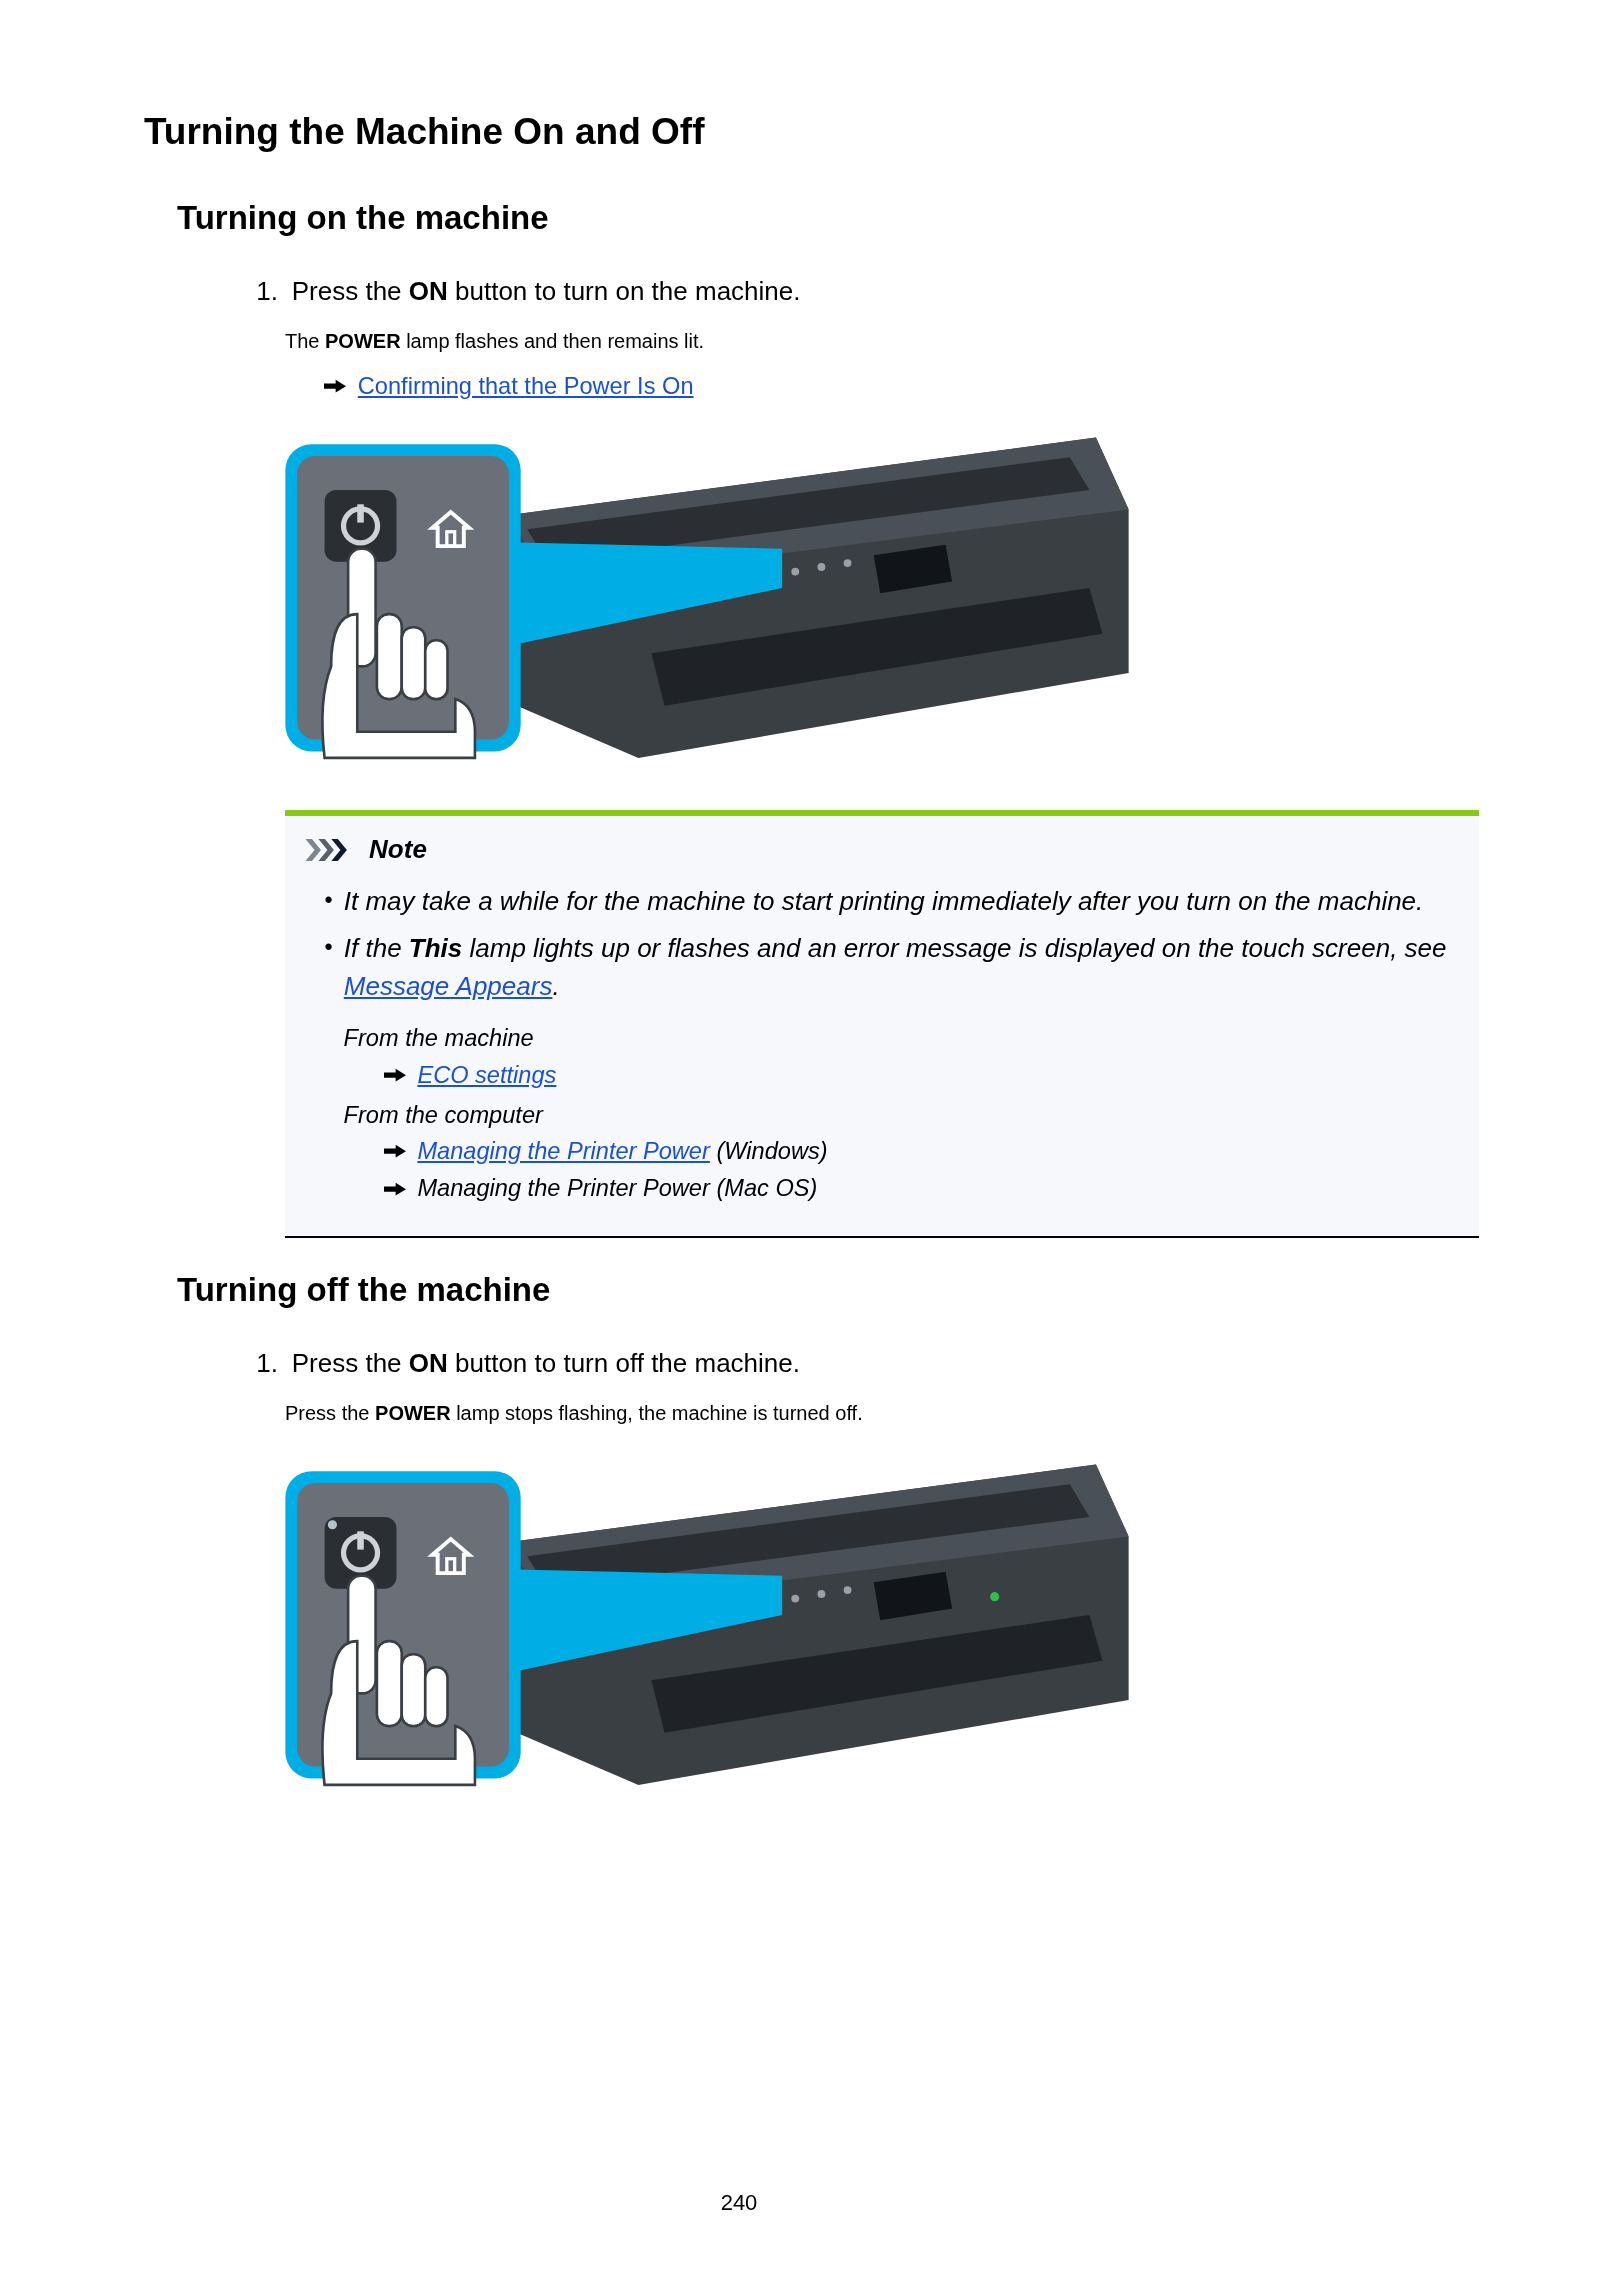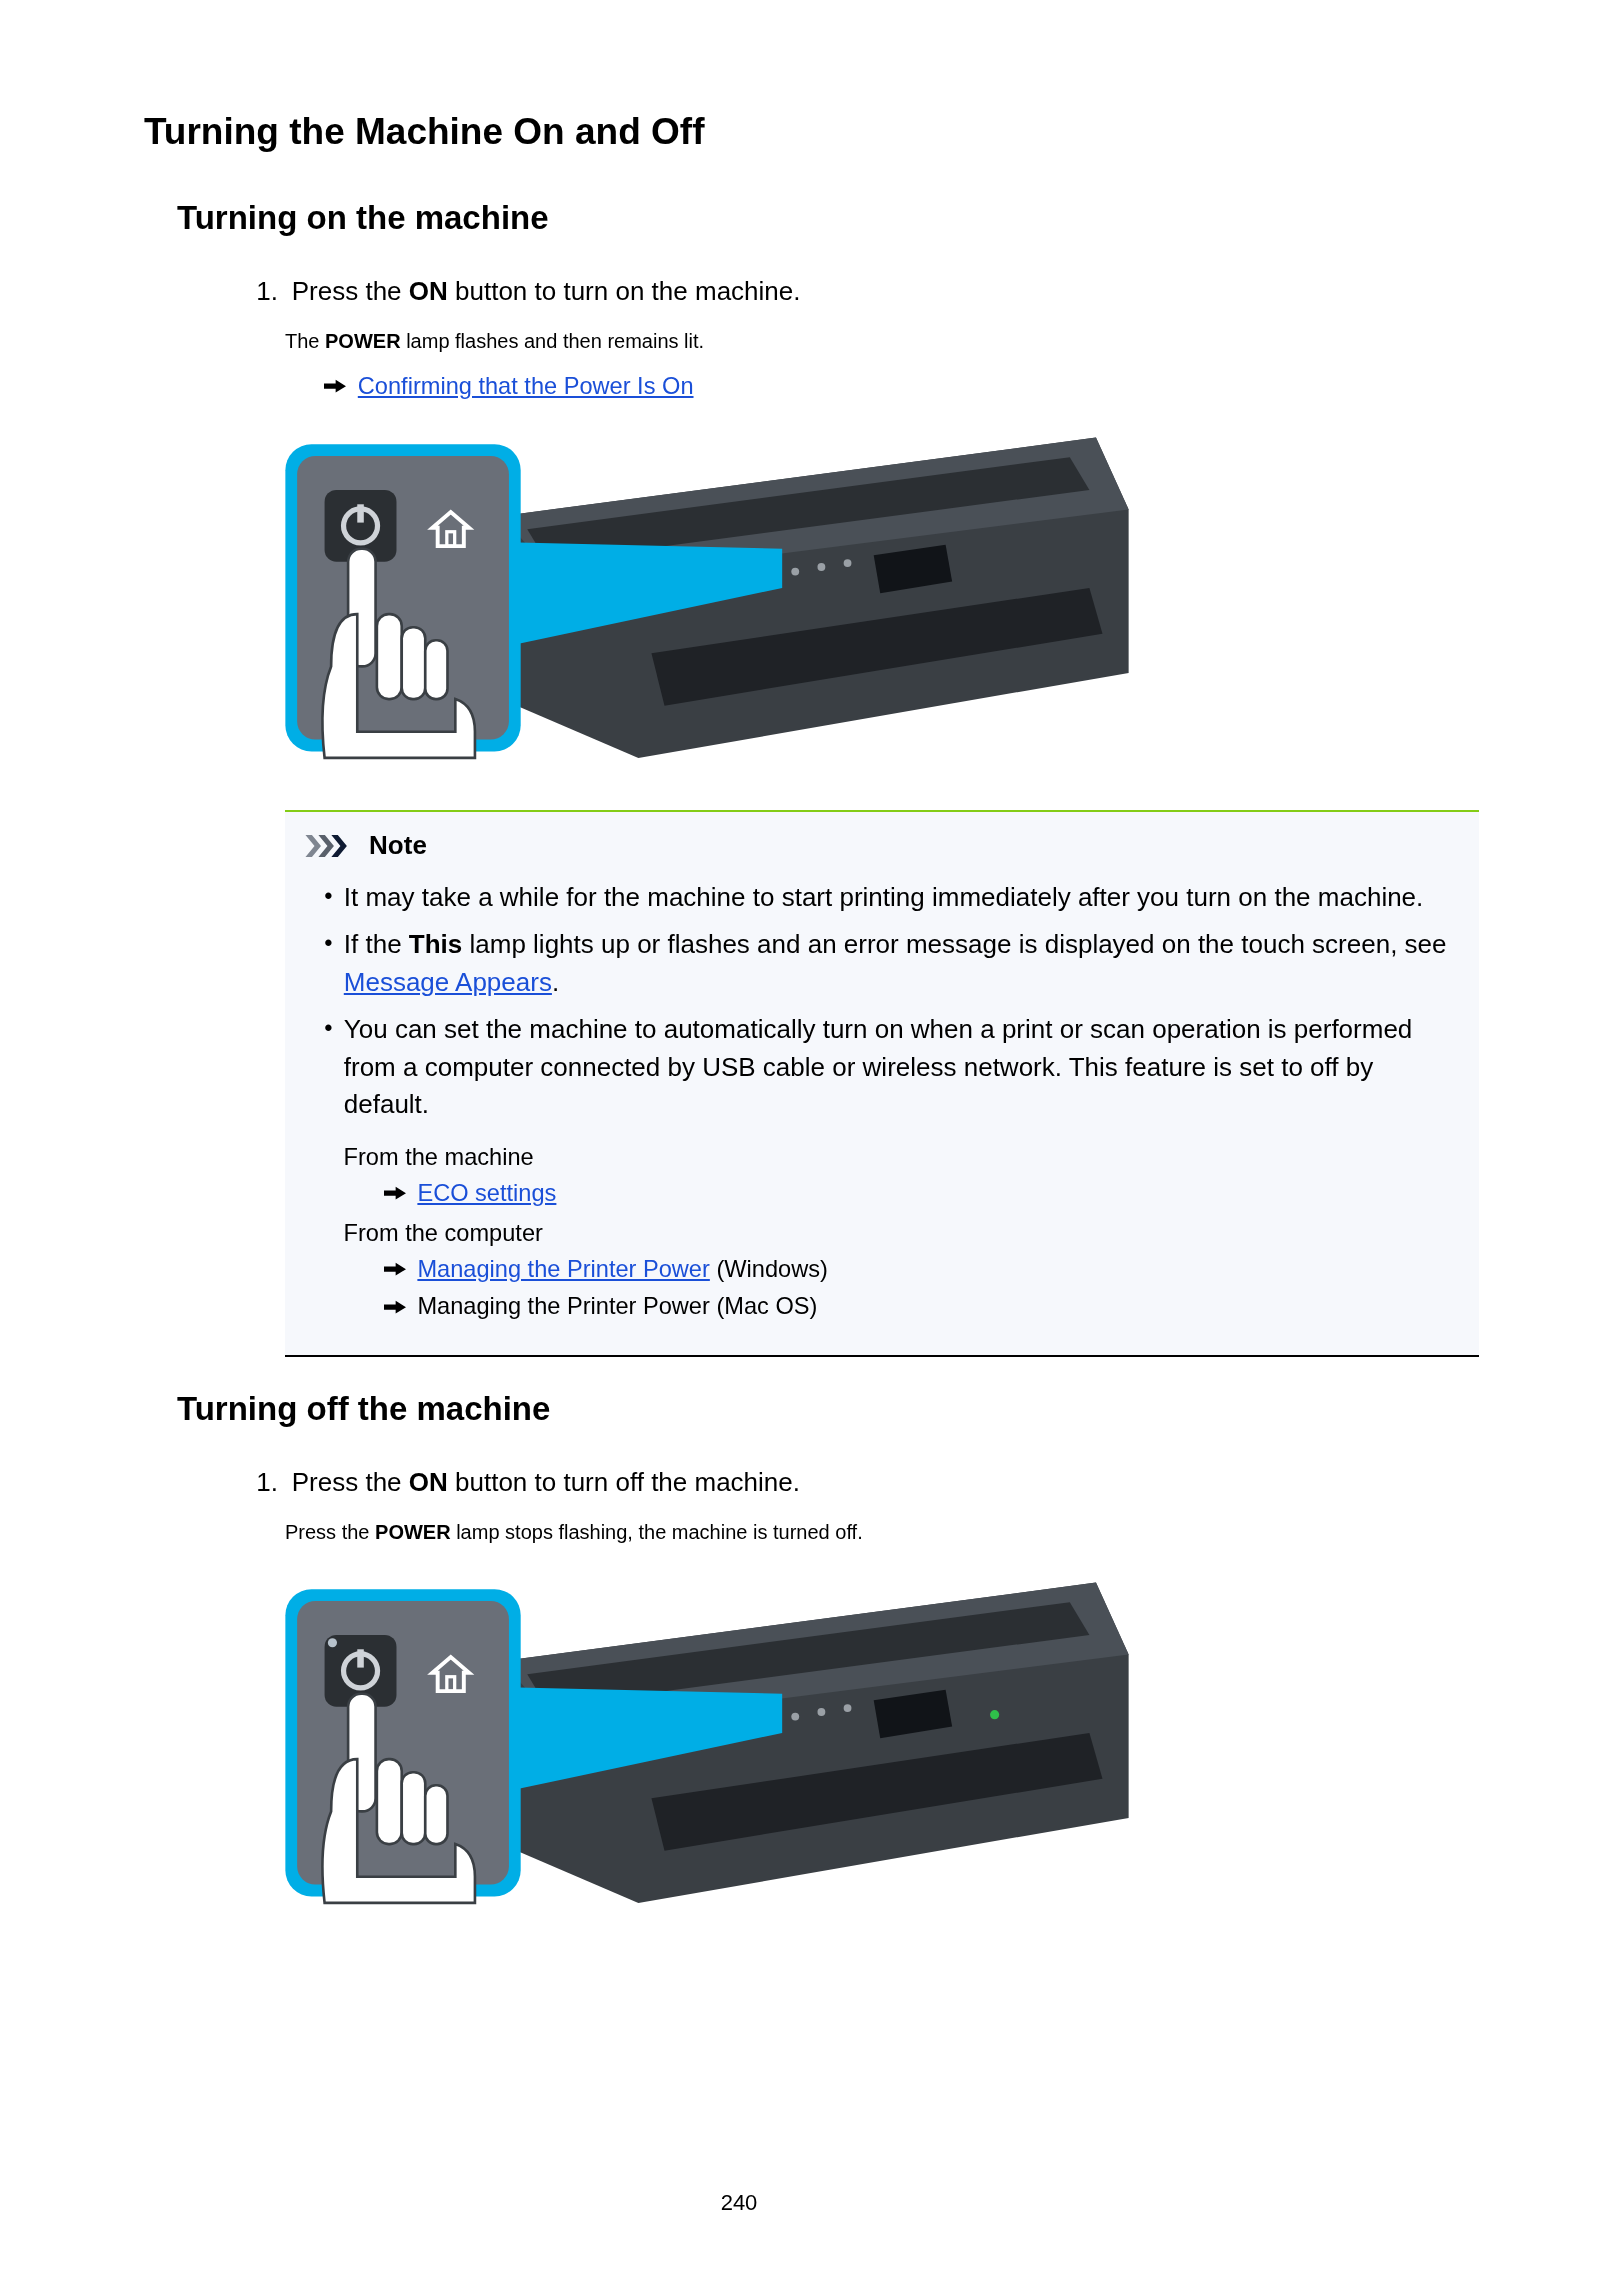--- a/index.html
+++ b/index.html
@@ -77,23 +77,24 @@
     width: 844px;
     height: 353px;
     margin-left: 43px;
     margin-bottom: 39px;
     position: relative;
   }
   
   .note-box {
     margin-left: 43px;
     background: #f6f8fc;
-    border-top: 2px solid #84cc16;
+    border-top: 6px solid #84cc16;
     border-bottom: 2px solid #000000;
     padding: 18.3px 19.6px 23.6px 19.6px;
+    font-style: italic;
   }
   .note-head {
     display: flex;
     align-items: center;
     gap: 10.5px;
     margin-bottom: 18.3px;
   }
   .note-title {
     font-size: 26px;
     font-weight: bold;
@@ -218,21 +219,20 @@
             <path d="M40 0 L54 17 L40 34 L50 34 L64 17 L50 0 Z" fill="#0f1b33"></path>
           </svg>
         </span>
         <span class="note-title">Note</span>
       </div>
       <ul class="note-list">
         <li>It may take a while for the machine to start printing immediately after you turn on the machine.</li>
         <li>
           <span>If the </span><span class="bold">This</span><span> lamp lights up or flashes and an error message is displayed on the touch screen, see </span><span class="link">Message Appears</span><span>.</span>
         </li>
-        <li>You can set the machine to automatically turn on when a print or scan operation is performed from a computer connected by USB cable or wireless network. This feature is set to off by default.</li>
       </ul>
       <div class="note-sub">From the machine</div>
       <div class="note-arrows">
         <div class="arrow-link-row">
           <svg class="arrow-icon" viewBox="0 0 34 28">
               <path d="M0 10 H18 V4 L34 14 L18 24 V18 H0 Z" fill="#000"></path>
             </svg>
           <span class="link">ECO settings</span>
         </div>
       </div>

